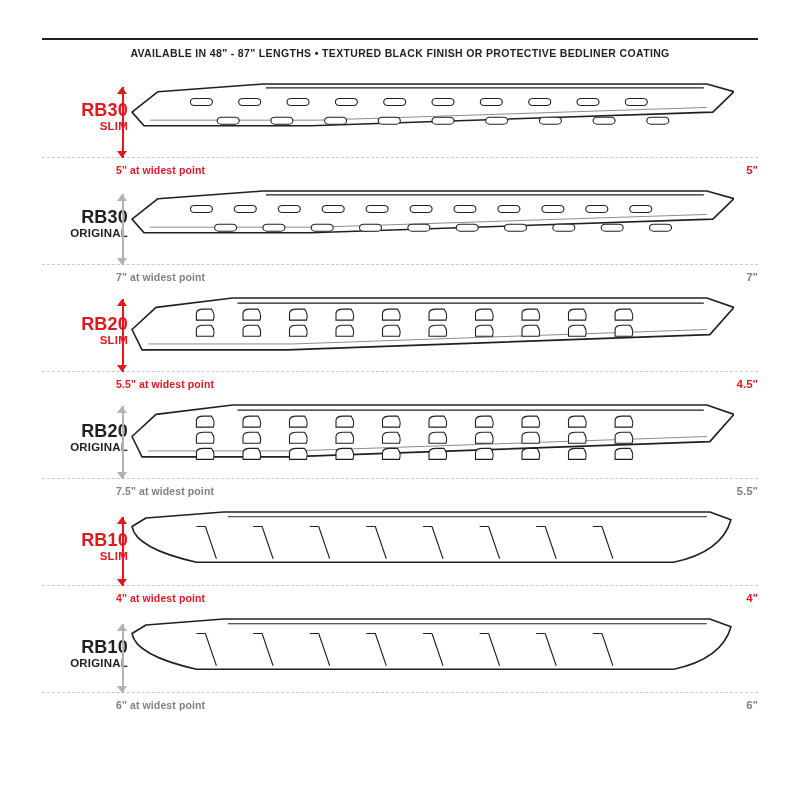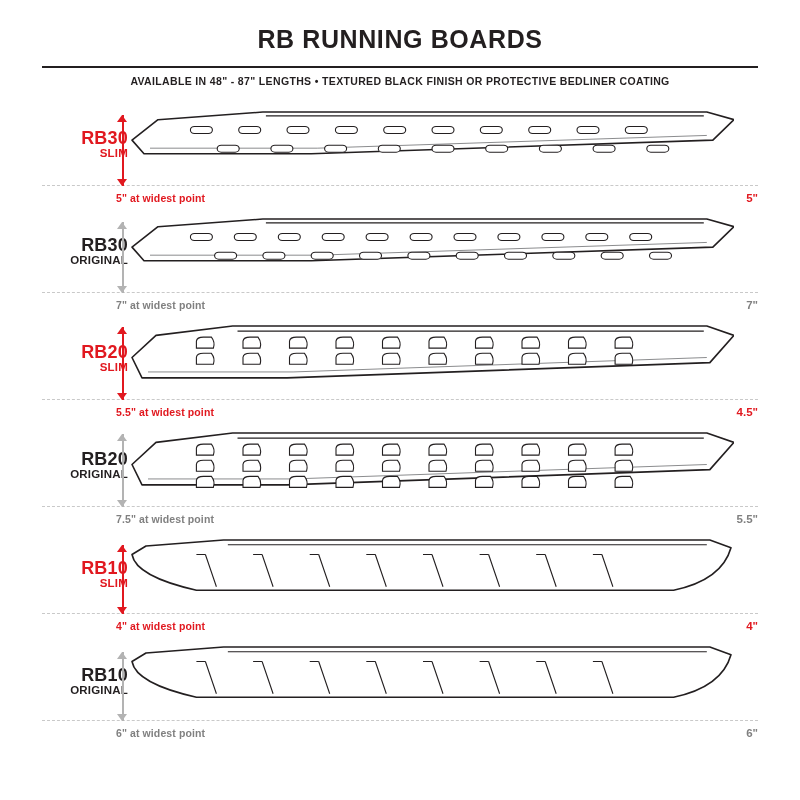--- a/index.html
+++ b/index.html
@@ -178,21 +178,20 @@
     stroke: #6d6e71;
     stroke-width: 0.8;
   }
 </style>
 </head>
 <body>
 
 <div class="page">
 
   <div class="header">
-    <div class="title">RB RUNNING BOARDS</div>
     <div class="rule"></div>
     <div class="subtitle">AVAILABLE IN 48" - 87" LENGTHS  •  TEXTURED BLACK FINISH OR PROTECTIVE BEDLINER COATING</div>
   </div>
 
   <div class="rows" id="rows">
       <div class="row">
     <div class="dashline"></div>
 
     <div class="namebox red" style="top:28px;">
       <div class="model">RB30</div>

